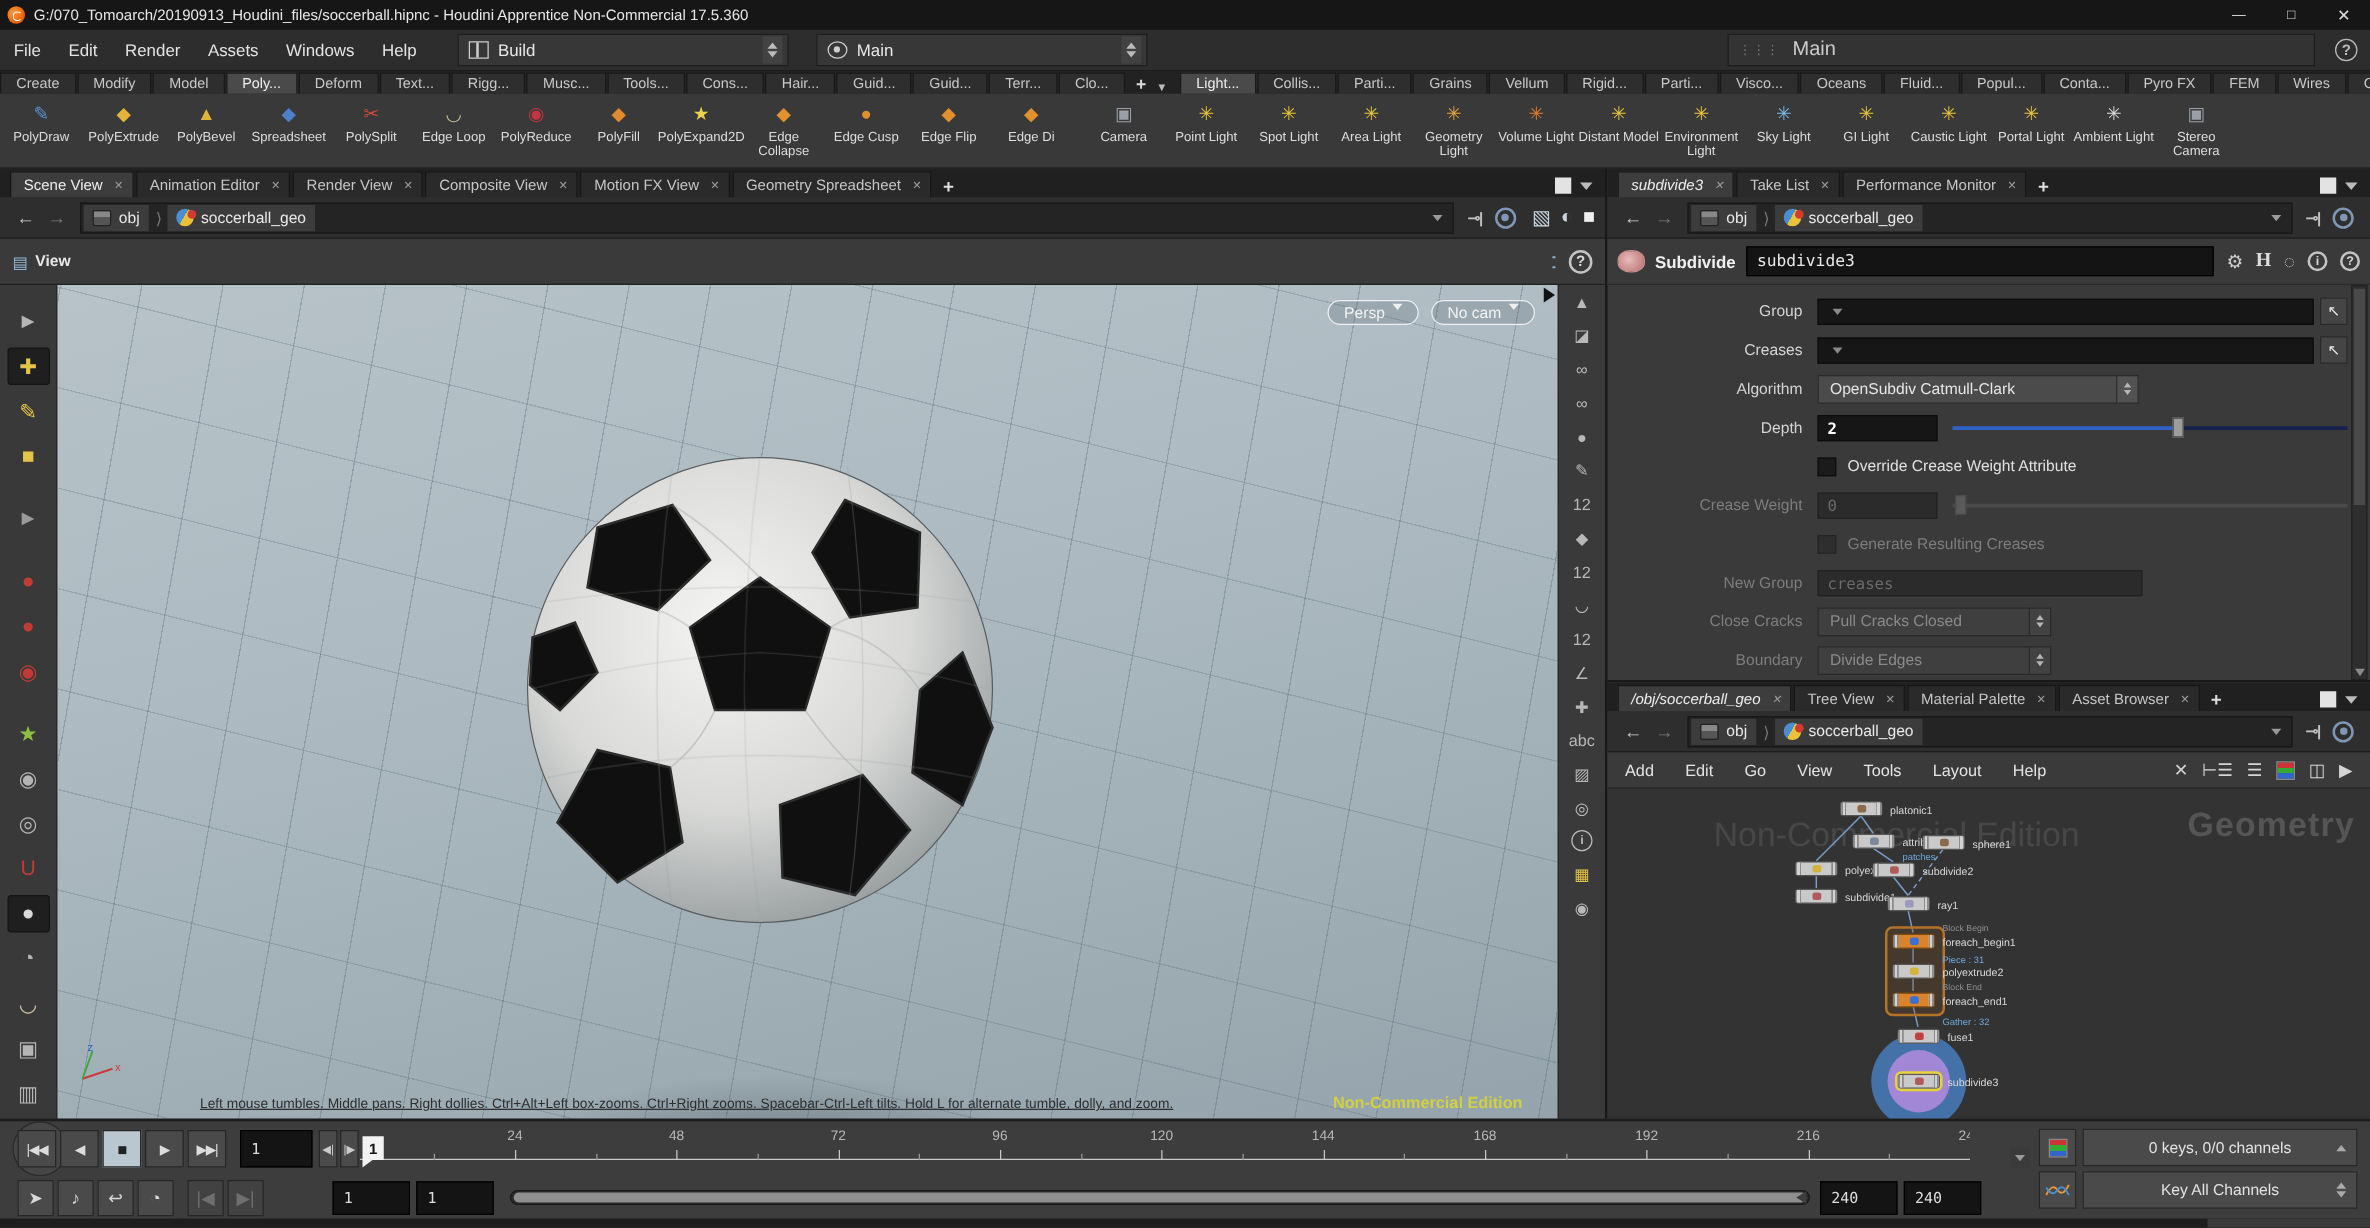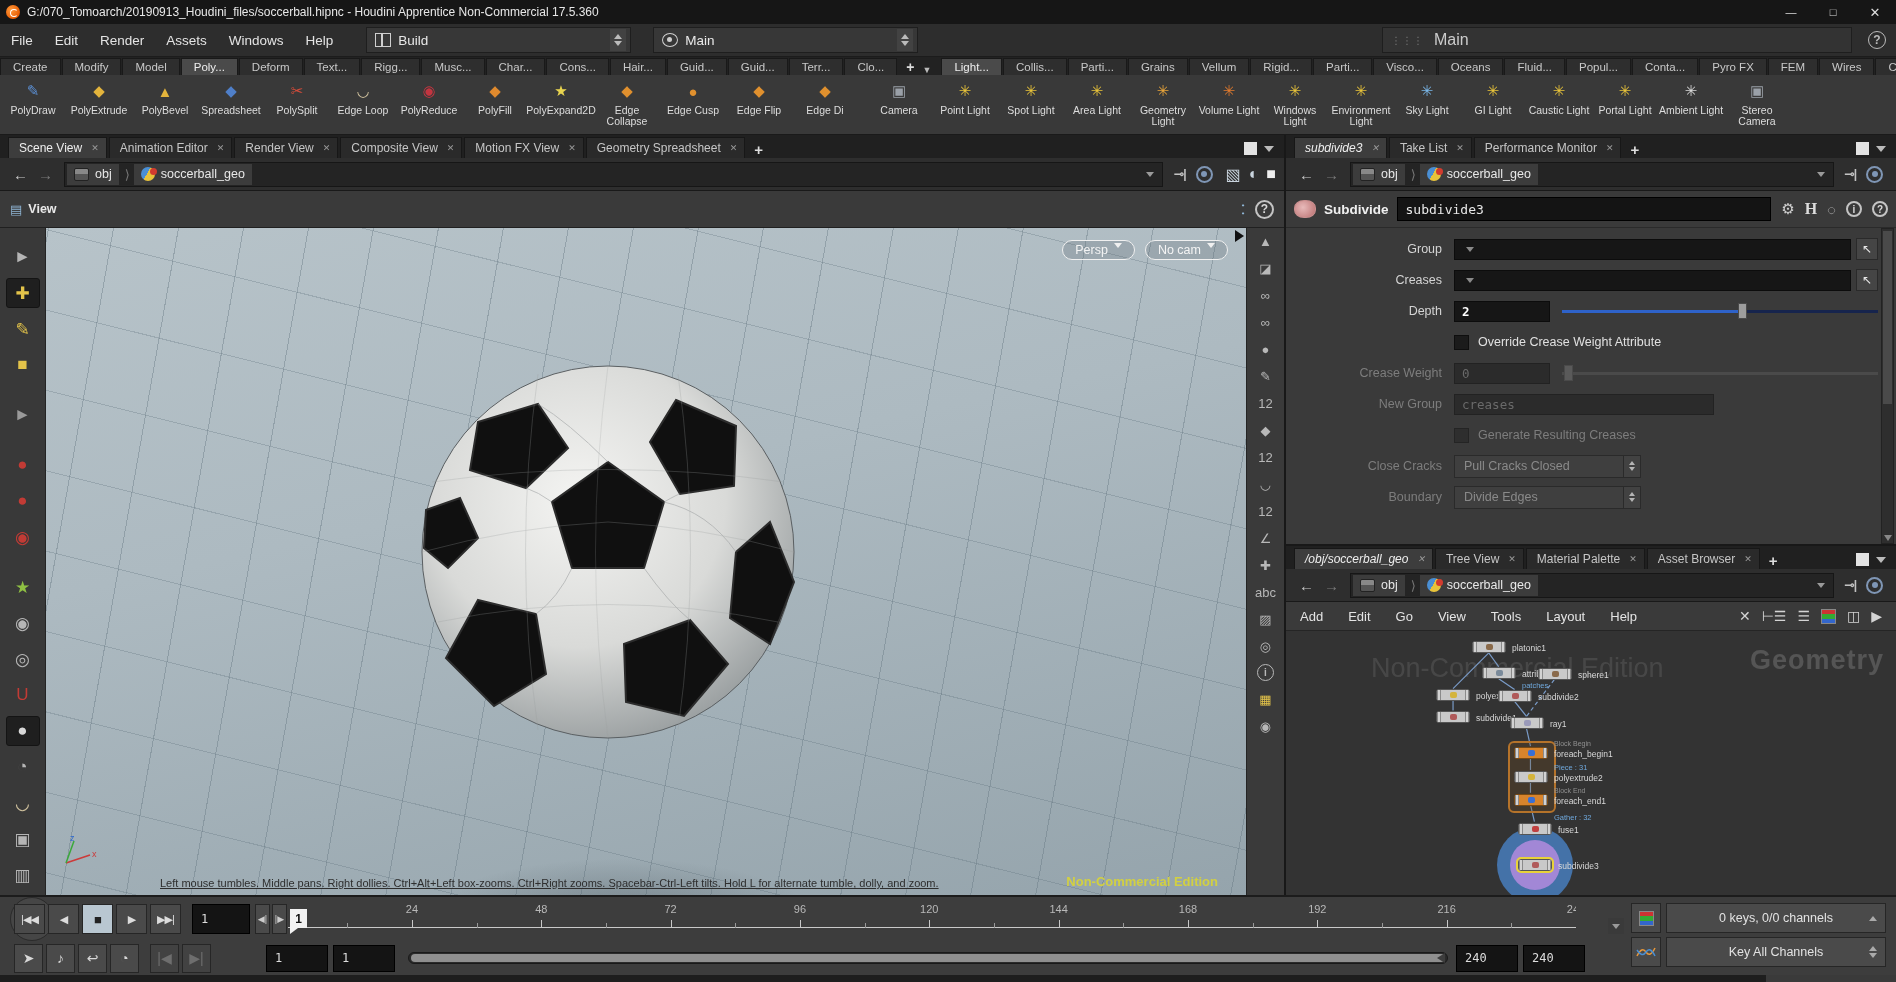--- a/index.html
+++ b/index.html
@@ -244,21 +244,21 @@
 
 <div id="shelftabs">
     <span class="shelf-tab">Create</span>
     <span class="shelf-tab">Modify</span>
     <span class="shelf-tab">Model</span>
     <span class="shelf-tab active">Poly...</span>
     <span class="shelf-tab">Deform</span>
     <span class="shelf-tab">Text...</span>
     <span class="shelf-tab">Rigg...</span>
     <span class="shelf-tab">Musc...</span>
-    <span class="shelf-tab">Char...</span>
+    <span class="shelf-tab">Tools...</span>
     <span class="shelf-tab">Cons...</span>
     <span class="shelf-tab">Hair...</span>
     <span class="shelf-tab">Guid...</span>
     <span class="shelf-tab">Guid...</span>
     <span class="shelf-tab">Terr...</span>
     <span class="shelf-tab">Clo...</span>
     <span class="shelf-plus">+</span>
     <span class="shelf-caret">▼</span>
     <span class="shelf-gap"></span>
     <span class="shelf-tab active">Light...</span>
@@ -353,21 +353,21 @@
       <div class="tool">
         <span class="ticon" style="color: rgb(232, 164, 58);">✳</span>
         <span class="tlabel">Geometry Light</span>
       </div>
       <div class="tool">
         <span class="ticon" style="color: rgb(224, 122, 46);">✳</span>
         <span class="tlabel">Volume Light</span>
       </div>
       <div class="tool">
         <span class="ticon" style="color: rgb(232, 195, 58);">✳</span>
-        <span class="tlabel">Windows Light</span>
+        <span class="tlabel">Distant Model</span>
       </div>
       <div class="tool">
         <span class="ticon" style="color: rgb(232, 195, 58);">✳</span>
         <span class="tlabel">Environment Light</span>
       </div>
       <div class="tool">
         <span class="ticon" style="color: rgb(122, 183, 232);">✳</span>
         <span class="tlabel">Sky Light</span>
       </div>
       <div class="tool">
@@ -625,20 +625,28 @@
           <div class="prow">
             <span class="plabel">Creases</span>
             <span class="pfield mono" style="width: 0px; flex: 1 1 0%; justify-content: space-between;">
               <span class="fcaret">
                 <i></i>
               </span>
             </span>
             <span class="pickbtn">↖</span>
           </div>
           <div class="prow">
+            <span class="plabel">Algorithm</span>
+            <span class="pdrop" style="width: 240px;">OpenSubdiv Catmull-Clark</span>
+            <span class="dspin">
+              <i class="up"></i>
+              <i class="dn"></i>
+            </span>
+          </div>
+          <div class="prow">
             <span class="plabel">Depth</span>
             <span class="pfield mono" style="width: 96px; color: rgb(255, 255, 255); font-weight: bold;">2</span>
             <span class="slider">
               <span class="track" style="background: linear-gradient(90deg, rgb(46, 98, 201) 57%, rgb(22, 36, 77) 57%);"></span>
               <span class="handle" style="left: calc(57% - 4px);"></span>
             </span>
           </div>
           <div class="prow">
             <span class="plabel"></span>
             <span class="pcheck"></span>
@@ -646,27 +654,27 @@
           </div>
           <div class="prow">
             <span class="plabel dim">Crease Weight</span>
             <span class="pfield mono dim" style="width: 96px;">0</span>
             <span class="slider">
               <span class="track" style="background: rgb(74, 74, 74);"></span>
               <span class="handle" style="left: calc(2% - 4px); background: rgb(90, 90, 90);"></span>
             </span>
           </div>
           <div class="prow">
-            <span class="plabel dim">New Group</span>
-            <span class="pfield mono dim" style="width: 260px;">creases</span>
-          </div>
-          <div class="prow">
             <span class="plabel dim"></span>
             <span class="pcheck dim"></span>
             <span class="ctext dim">Generate Resulting Creases</span>
+          </div>
+          <div class="prow">
+            <span class="plabel dim">New Group</span>
+            <span class="pfield mono dim" style="width: 260px;">creases</span>
           </div>
           <div class="prow">
             <span class="plabel dim">Close Cracks</span>
             <span class="pdrop dim" style="width: 170px;">Pull Cracks Closed</span>
             <span class="dspin dim">
               <i class="up"></i>
               <i class="dn"></i>
             </span>
           </div>
           <div class="prow">

